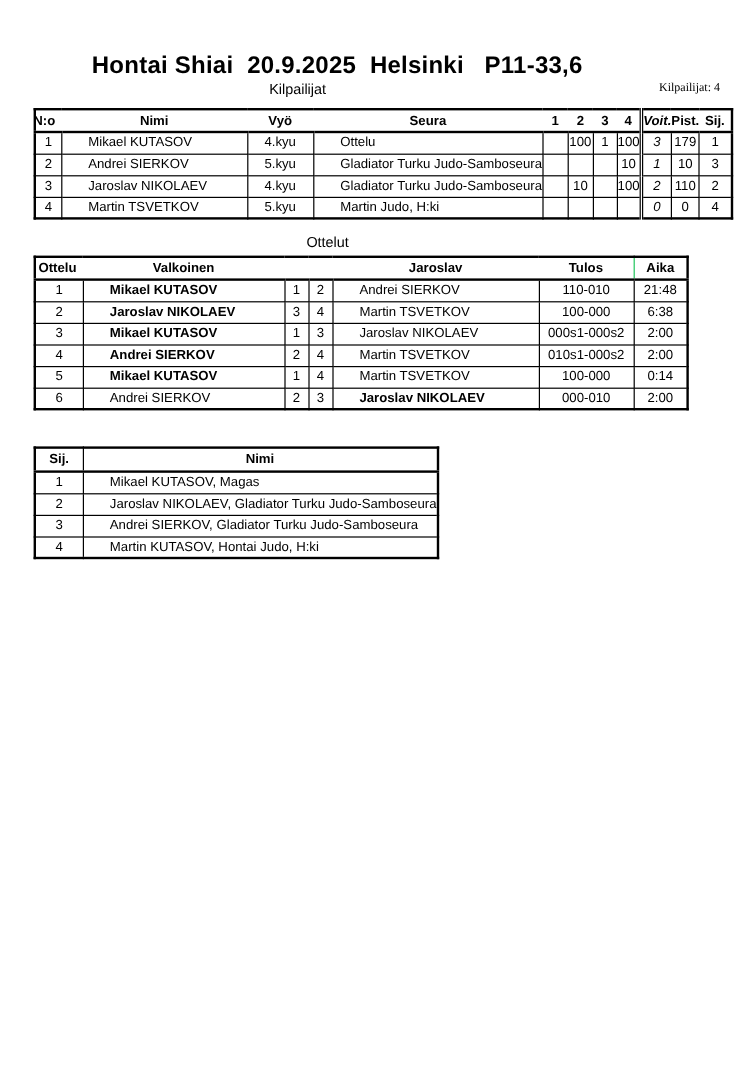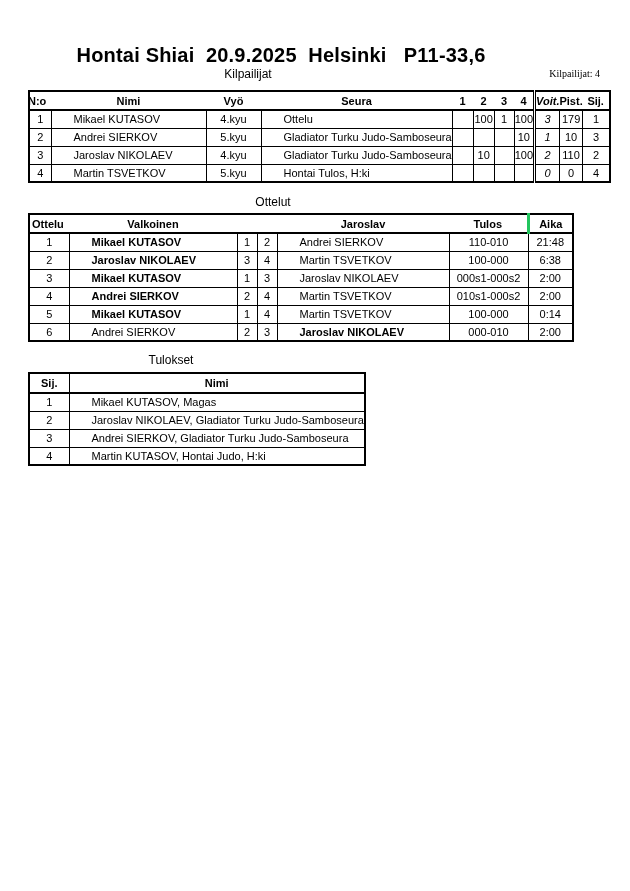--- a/index.html
+++ b/index.html
@@ -28,21 +28,21 @@
   
   .t1 { left:28px; top:90px; }
   .t1 .th-no { text-align:left; text-indent:-2px; }
   .t1 td.seura { overflow:visible; }
   .ovf { position:relative; z-index:5; white-space:nowrap; }
   .t1 .voitsep { border-left:3px double #000;font-style:italic; }
   .t1 thead th.voitsep { border-left:3px double #000; }
   
   .t2 { left:28px; top:213px; }
   .t2 .th-ottelu { text-align:left; padding-left:2px; }
-  .t2 thead th.vline { border-left:3px solid #22c55e; }
+  .t2 thead th.vline { border-left:1px solid #22c55e; }
   
   .t3 { left:28px; top:372px; }
   .t3 thead th { height:20px; }
   .t3 thead th.vline { border-left:1px solid #000; }
 </style>
 </head>
 <body>
 
 <div class="page">
 
@@ -116,21 +116,21 @@
         <td class="c"></td>
         <td class="c">100</td>
         <td class="c voitsep">2</td>
         <td class="c">110</td>
         <td class="c">2</td>
       </tr>
       <tr>
         <td class="c">4</td>
         <td class="l">Martin TSVETKOV</td>
         <td class="c">5.kyu</td>
-        <td class="l seura"><span class="ovf">Hontai Tulos, H:ki</span></td>
+        <td class="l seura"><span class="ovf">Martin Judo, H:ki</span></td>
         <td class="c"></td>
         <td class="c"></td>
         <td class="c"></td>
         <td class="c"></td>
         <td class="c voitsep">0</td>
         <td class="c">0</td>
         <td class="c">4</td>
       </tr>
     </tbody>
   </table>
@@ -209,21 +209,20 @@
         <td class="l">Andrei SIERKOV</td>
         <td class="c">2</td>
         <td class="c">3</td>
         <td class="l" style="font-weight: bold;">Jaroslav NIKOLAEV</td>
         <td class="c">000-010</td>
         <td class="c">2:00</td>
       </tr>
     </tbody>
   </table>
 
-  <div class="sec-heading h-tulokset">Tulokset</div>
 
   <table class="t3">
     <colgroup>
       <col style="width:40px">
         <col style="width:250px">
     </colgroup>
     <thead>
       <tr>
         <th class="c">Sij.</th>
         <th class="c vline">Nimi</th>

